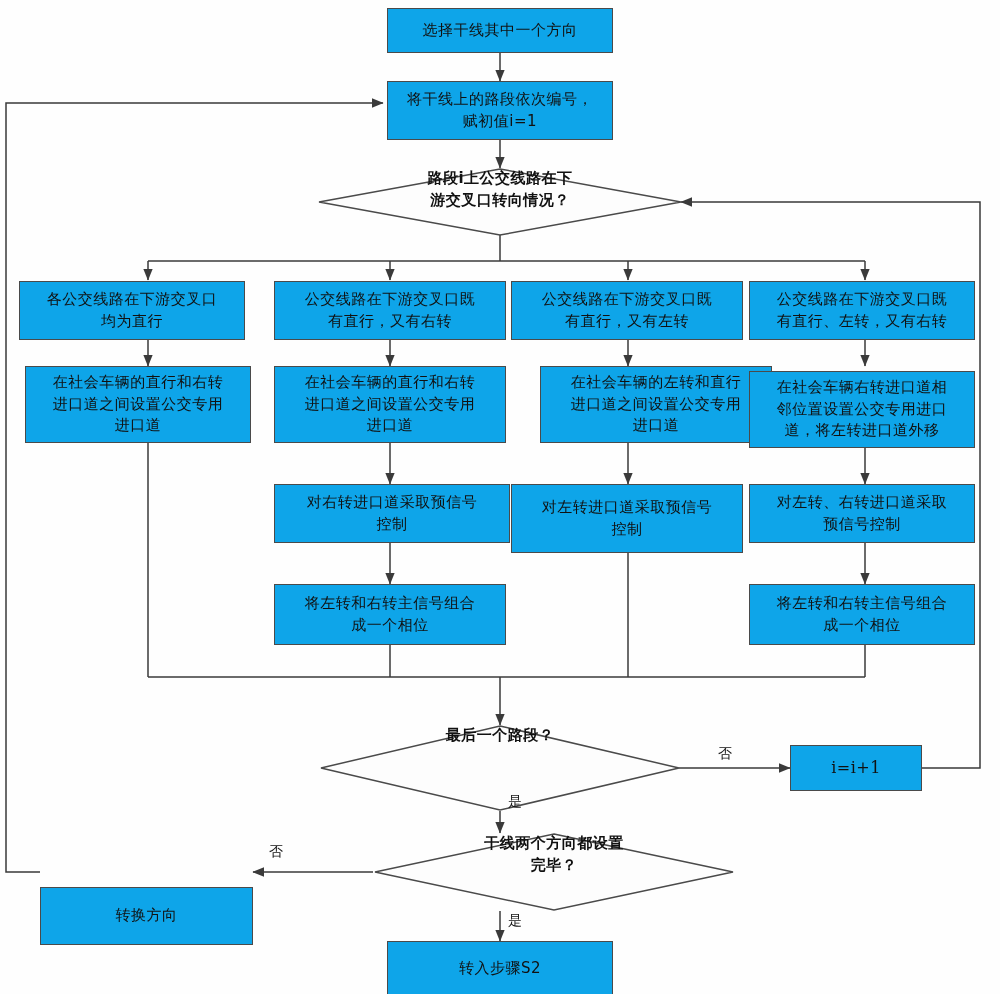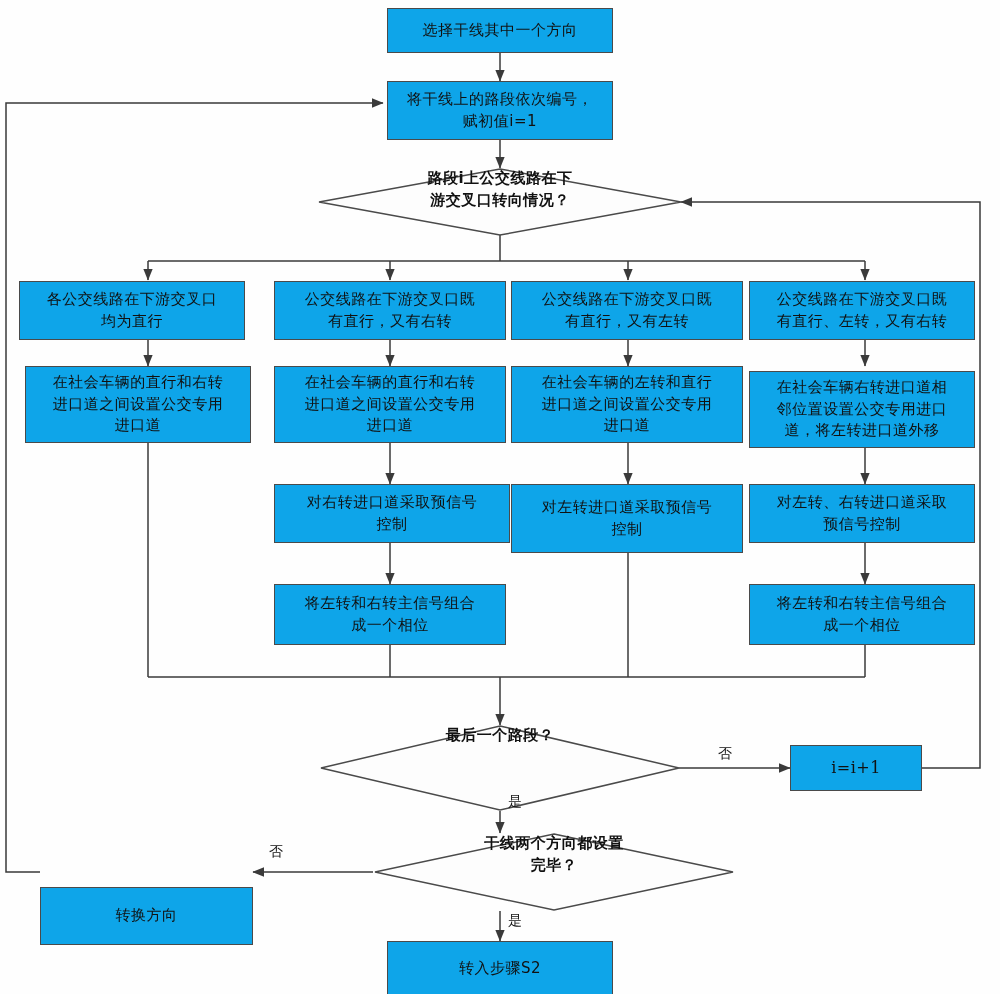--- a/index.html
+++ b/index.html
@@ -176,21 +176,21 @@
   <div class="node" style="left:25px; top:366px; width:226px; height:77px;">
     <span class="txt">在社会车辆的直行和右转
 进口道之间设置公交专用
 进口道</span>
   </div>
   <div class="node" style="left:274px; top:366px; width:232px; height:77px;">
     <span class="txt">在社会车辆的直行和右转
 进口道之间设置公交专用
 进口道</span>
   </div>
-  <div class="node" style="left:511px; top:366px; width:232px; height:77px;">
+  <div class="node" style="left:540px; top:366px; width:232px; height:77px;">
     <span class="txt">在社会车辆的左转和直行
 进口道之间设置公交专用
 进口道</span>
   </div>
   <div class="node" style="left:749px; top:371px; width:226px; height:77px;">
     <span class="txt">在社会车辆右转进口道相
 邻位置设置公交专用进口
 道，将左转进口道外移</span>
   </div>
 

